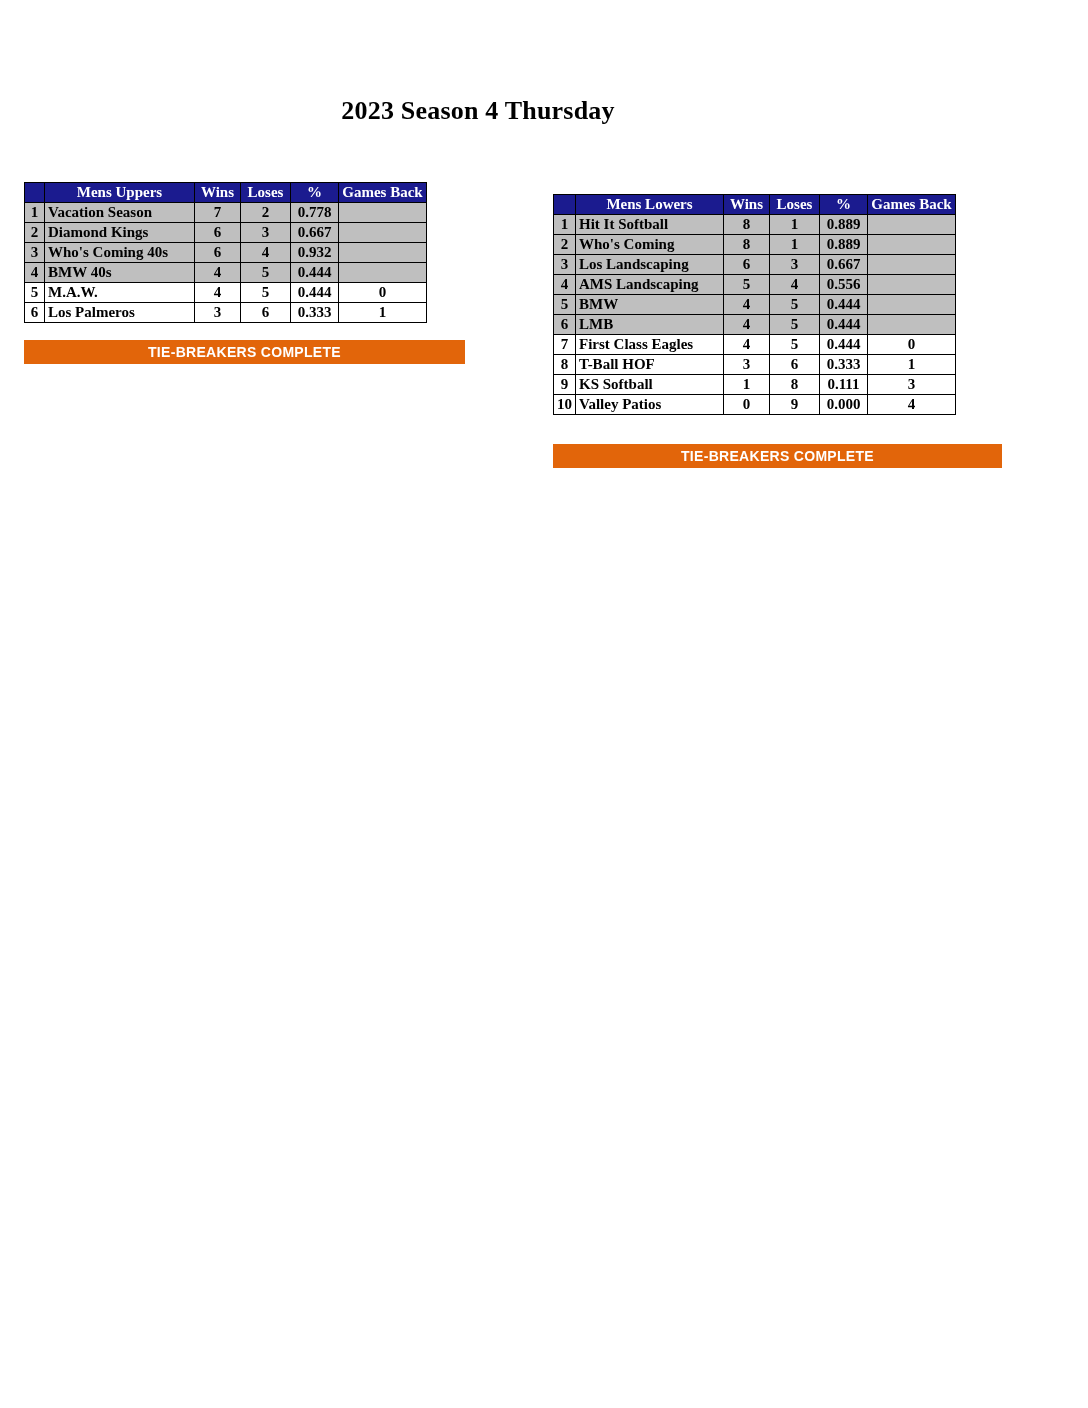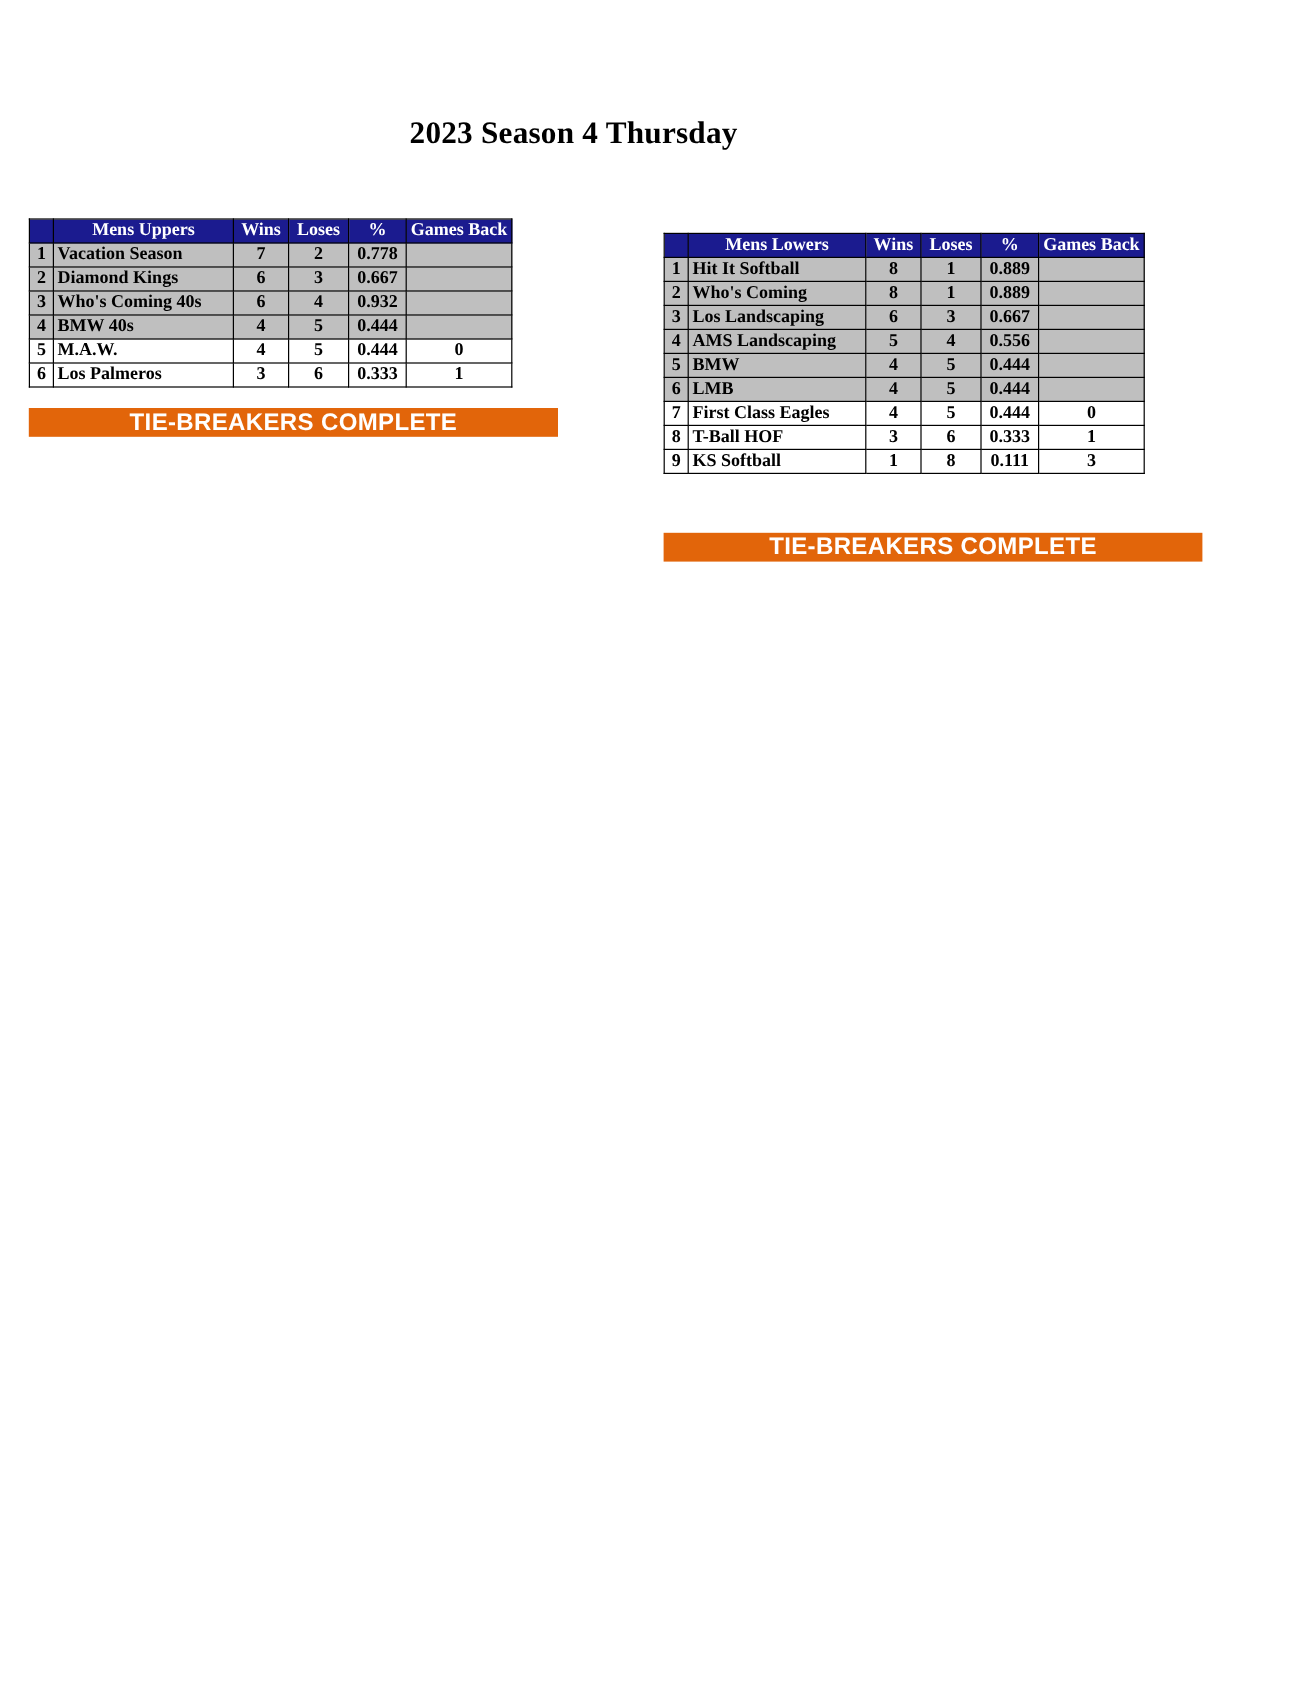--- a/index.html
+++ b/index.html
@@ -62,21 +62,21 @@
   #table-lowers .col-team { width: 148px; }
 
   tr.shaded td { background: #bfbfbf; }
   tr.plain td  { background: #ffffff; }
 
   .footer-banner {
     position: absolute;
     background: #e2650a;
     color: #ffffff;
     font-family: "Liberation Sans", sans-serif;
-    font-size: 20px;
+    font-size: 14px;
     font-weight: bold;
     letter-spacing: 0.3px;
     display: flex;
     align-items: center;
     justify-content: center;
     box-sizing: border-box;
   }
   #banner-uppers {
     top: 340px;
     left: 24px;
@@ -238,16 +238,24 @@
       <td class="col-gb">1</td>
     </tr>
     <tr class="plain">
       <td class="col-rank">9</td>
       <td class="col-team">KS Softball</td>
       <td class="col-wins">1</td>
       <td class="col-loses">8</td>
       <td class="col-pct">0.111</td>
       <td class="col-gb">3</td>
     </tr>
+    <tr class="plain">
+      <td class="col-rank">10</td>
+      <td class="col-team">Valley Patios</td>
+      <td class="col-wins">0</td>
+      <td class="col-loses">9</td>
+      <td class="col-pct">0.000</td>
+      <td class="col-gb">4</td>
+    </tr>
   </tbody>
 </table>
 
 <div class="footer-banner" id="banner-lowers">TIE-BREAKERS COMPLETE</div>
 
 </body></html>

